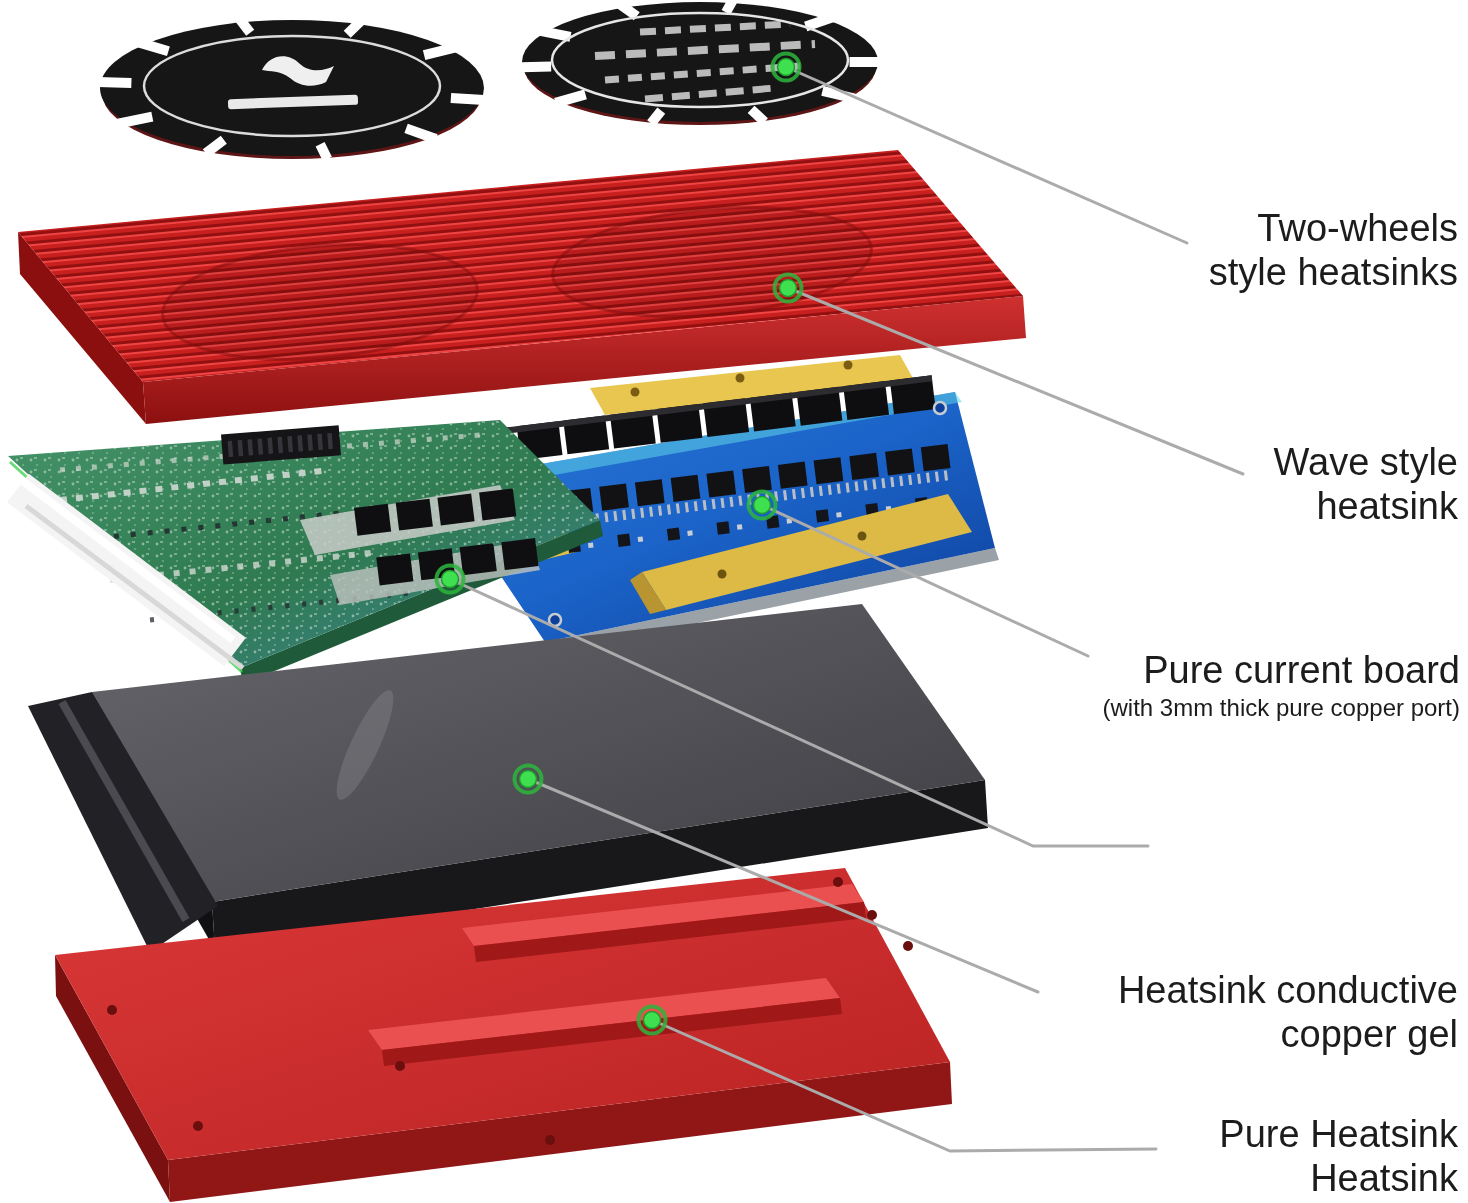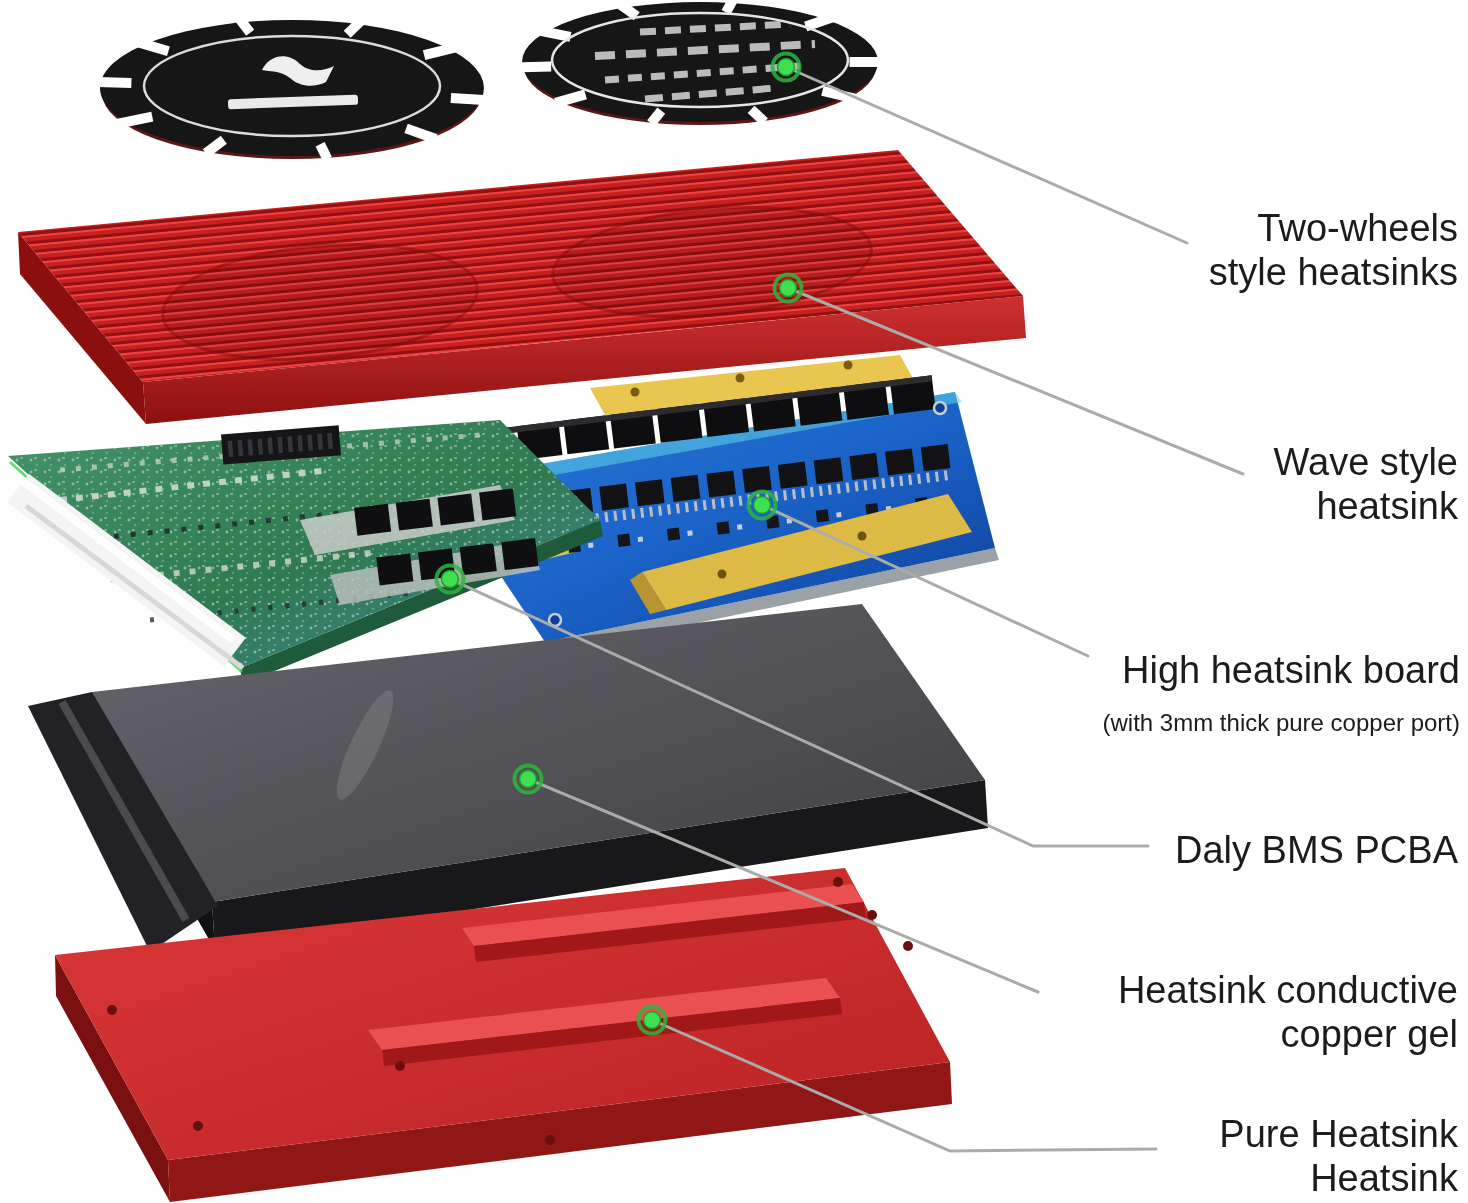--- a/index.html
+++ b/index.html
@@ -6,21 +6,21 @@
   .stage{
     position:relative;width:1468px;height:1203px;background:#ffffff;overflow:hidden;
     font-family:"Liberation Sans","DejaVu Sans",sans-serif;
   }
   .stage svg{position:absolute;left:0;top:0;}
   .callout{
     position:absolute;right:10px;text-align:right;
     font-size:38px;line-height:44px;color:#1c1c1c;white-space:nowrap;
   }
   .callout .cl{display:block;}
-  .callout .sub{display:block;font-size:24px;line-height:30px;margin-top:16px;color:#1c1c1c;}
+  .callout .sub{display:block;font-size:24px;line-height:30px;margin-top:1px;color:#1c1c1c;}
 </style>
 </head>
 <body>
 
 <div class="stage">
 
 <svg width="1468" height="1203" viewBox="0 0 1468 1203">
   <defs>
     <pattern id="fins" width="10" height="9" patternUnits="userSpaceOnUse" patternTransform="rotate(-5.3)">
       <rect width="10" height="9" fill="#c81f1f"></rect>
@@ -269,27 +269,24 @@
   <span class="cl">Wave style</span>
   <span class="cl">heatsink</span>
 </div>
 
 <div class="callout" style="top:206px">
   <span class="cl">Two-wheels</span>
   <span class="cl">style heatsinks</span>
 </div>
 
 <div class="callout" style="top:648px;right:8px">
-  <span class="cl">High heatsink board</span>
+  <span class="cl">Pure current board</span>
   <span class="sub">(with 3mm thick pure copper port)</span>
 </div>
 
-<div class="callout" style="top:828px">
-  <span class="cl">Daly BMS PCBA</span>
-</div>
 
 <div class="callout" style="top:968px">
   <span class="cl">Heatsink conductive</span>
   <span class="cl">copper gel</span>
 </div>
 
 <div class="callout" style="top:1112px">
   <span class="cl">Pure Heatsink</span>
   <span class="cl">Heatsink</span>
 </div>

